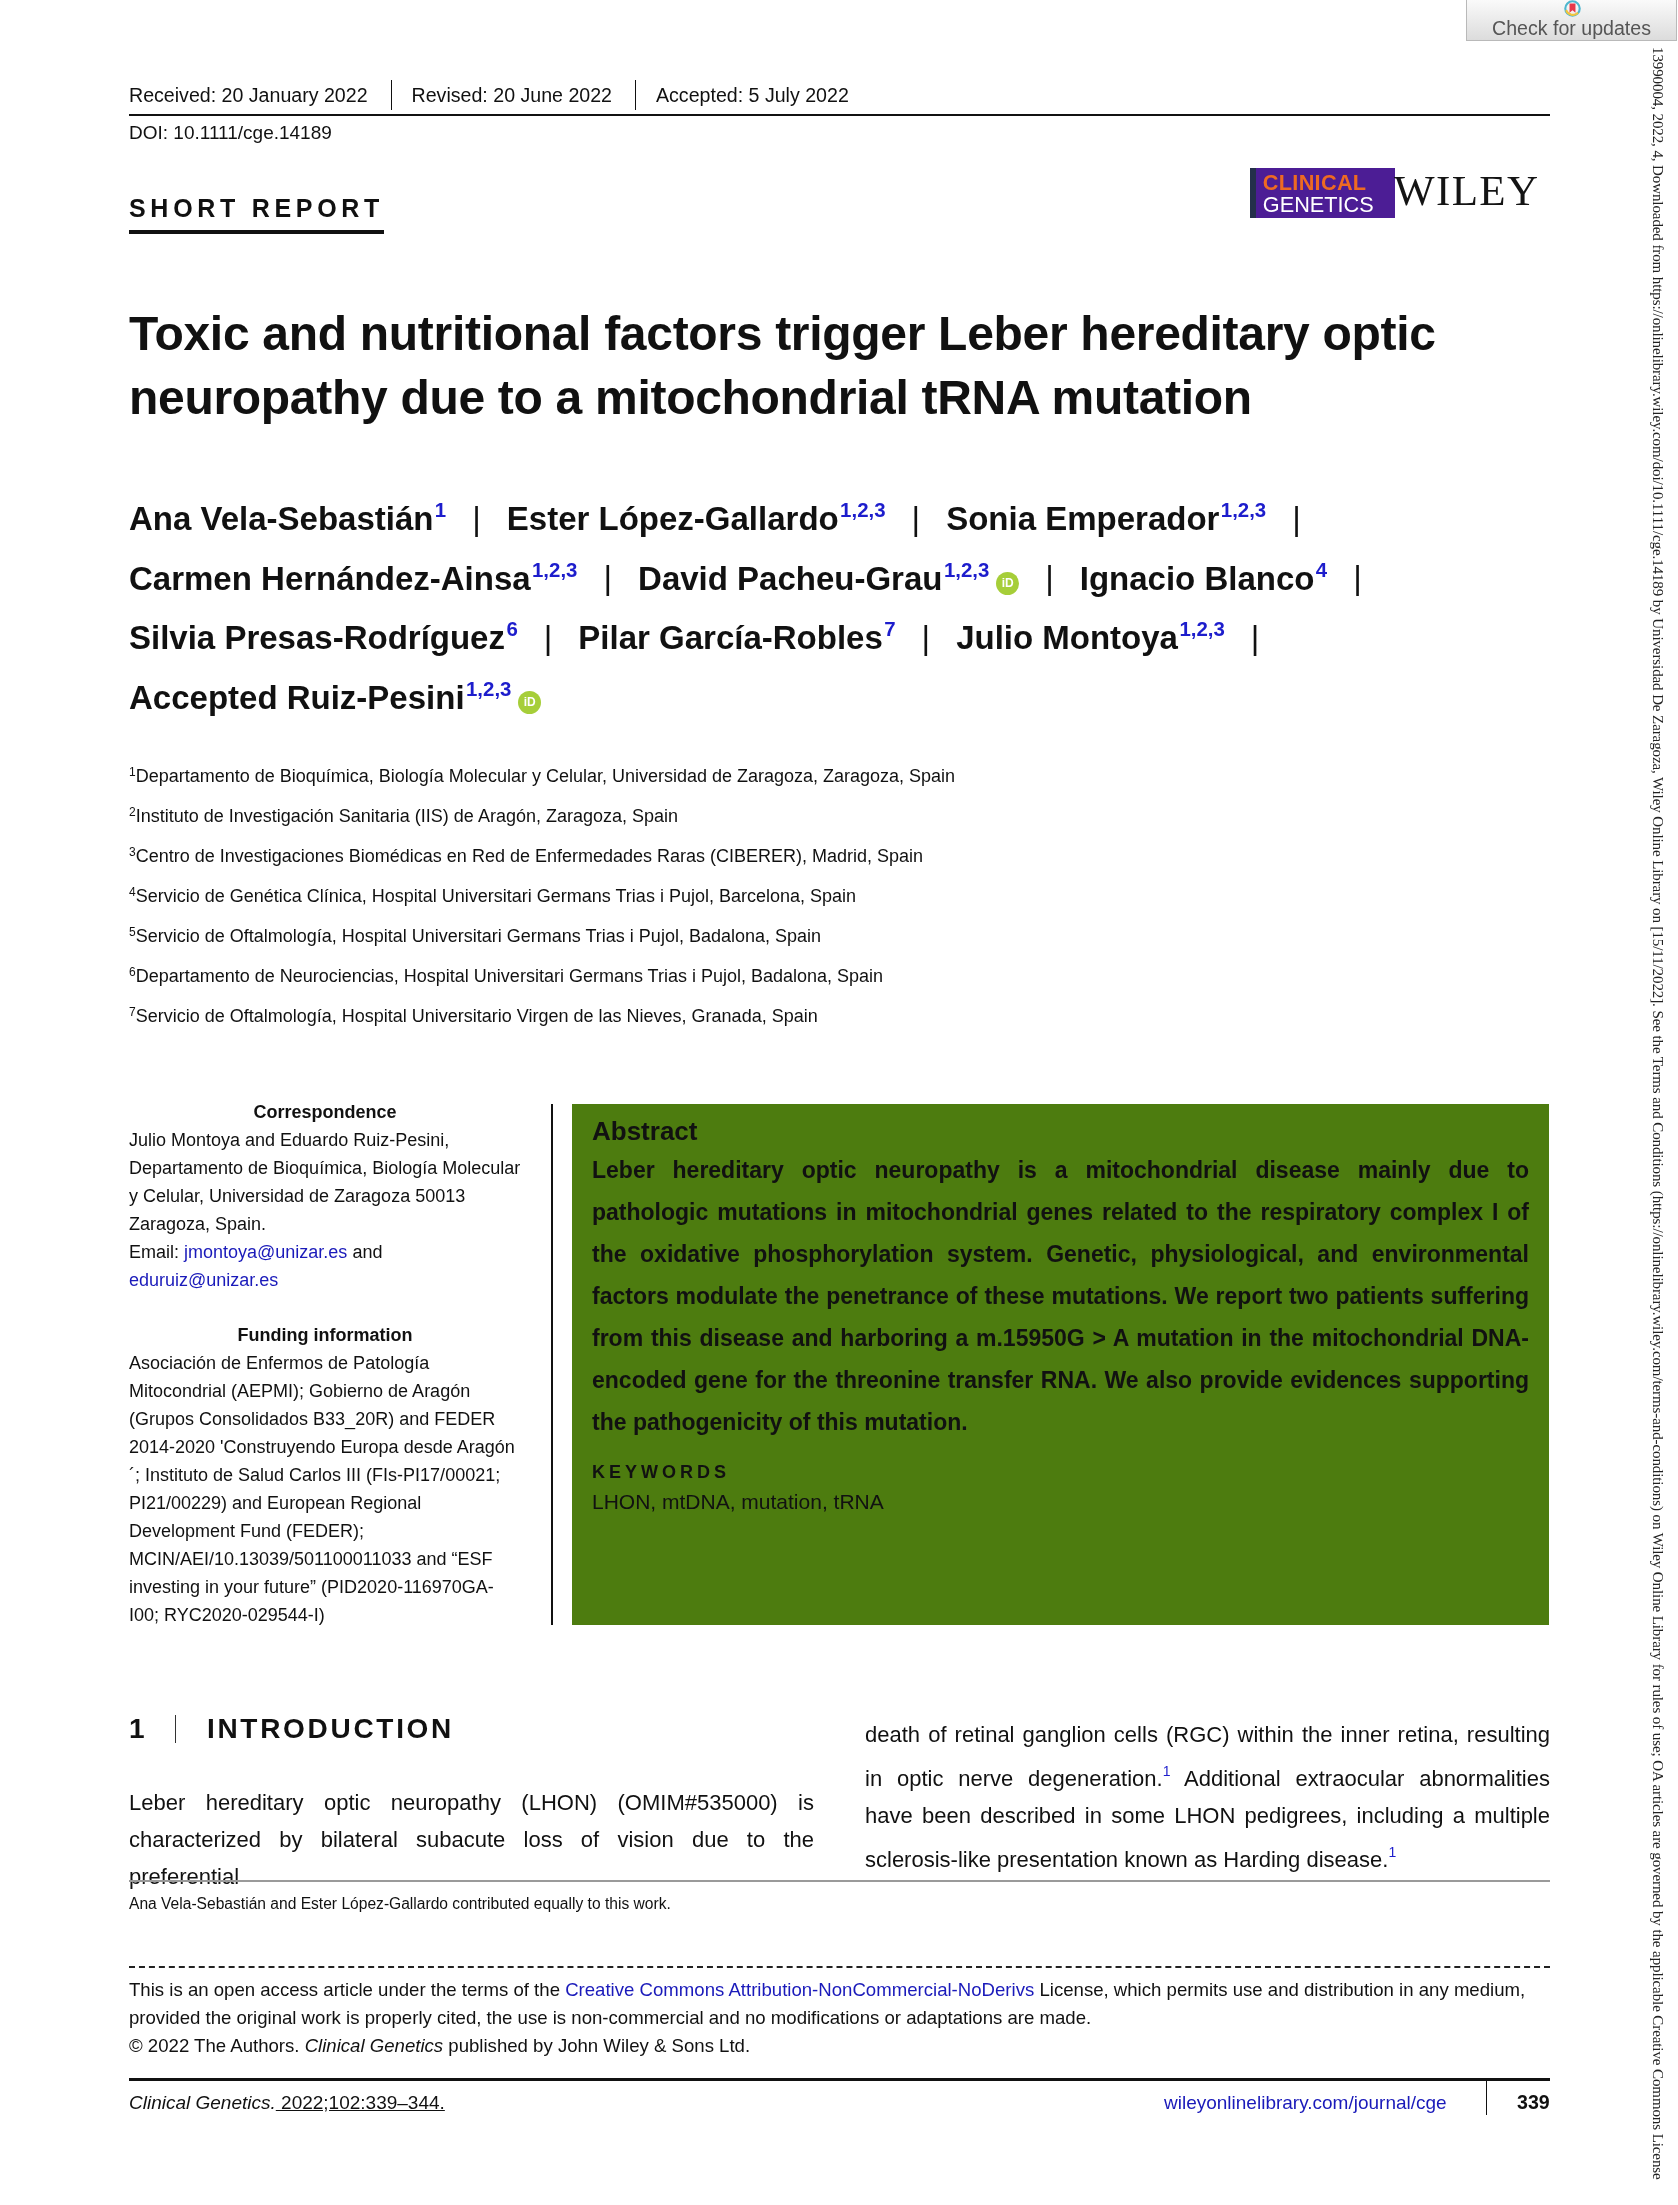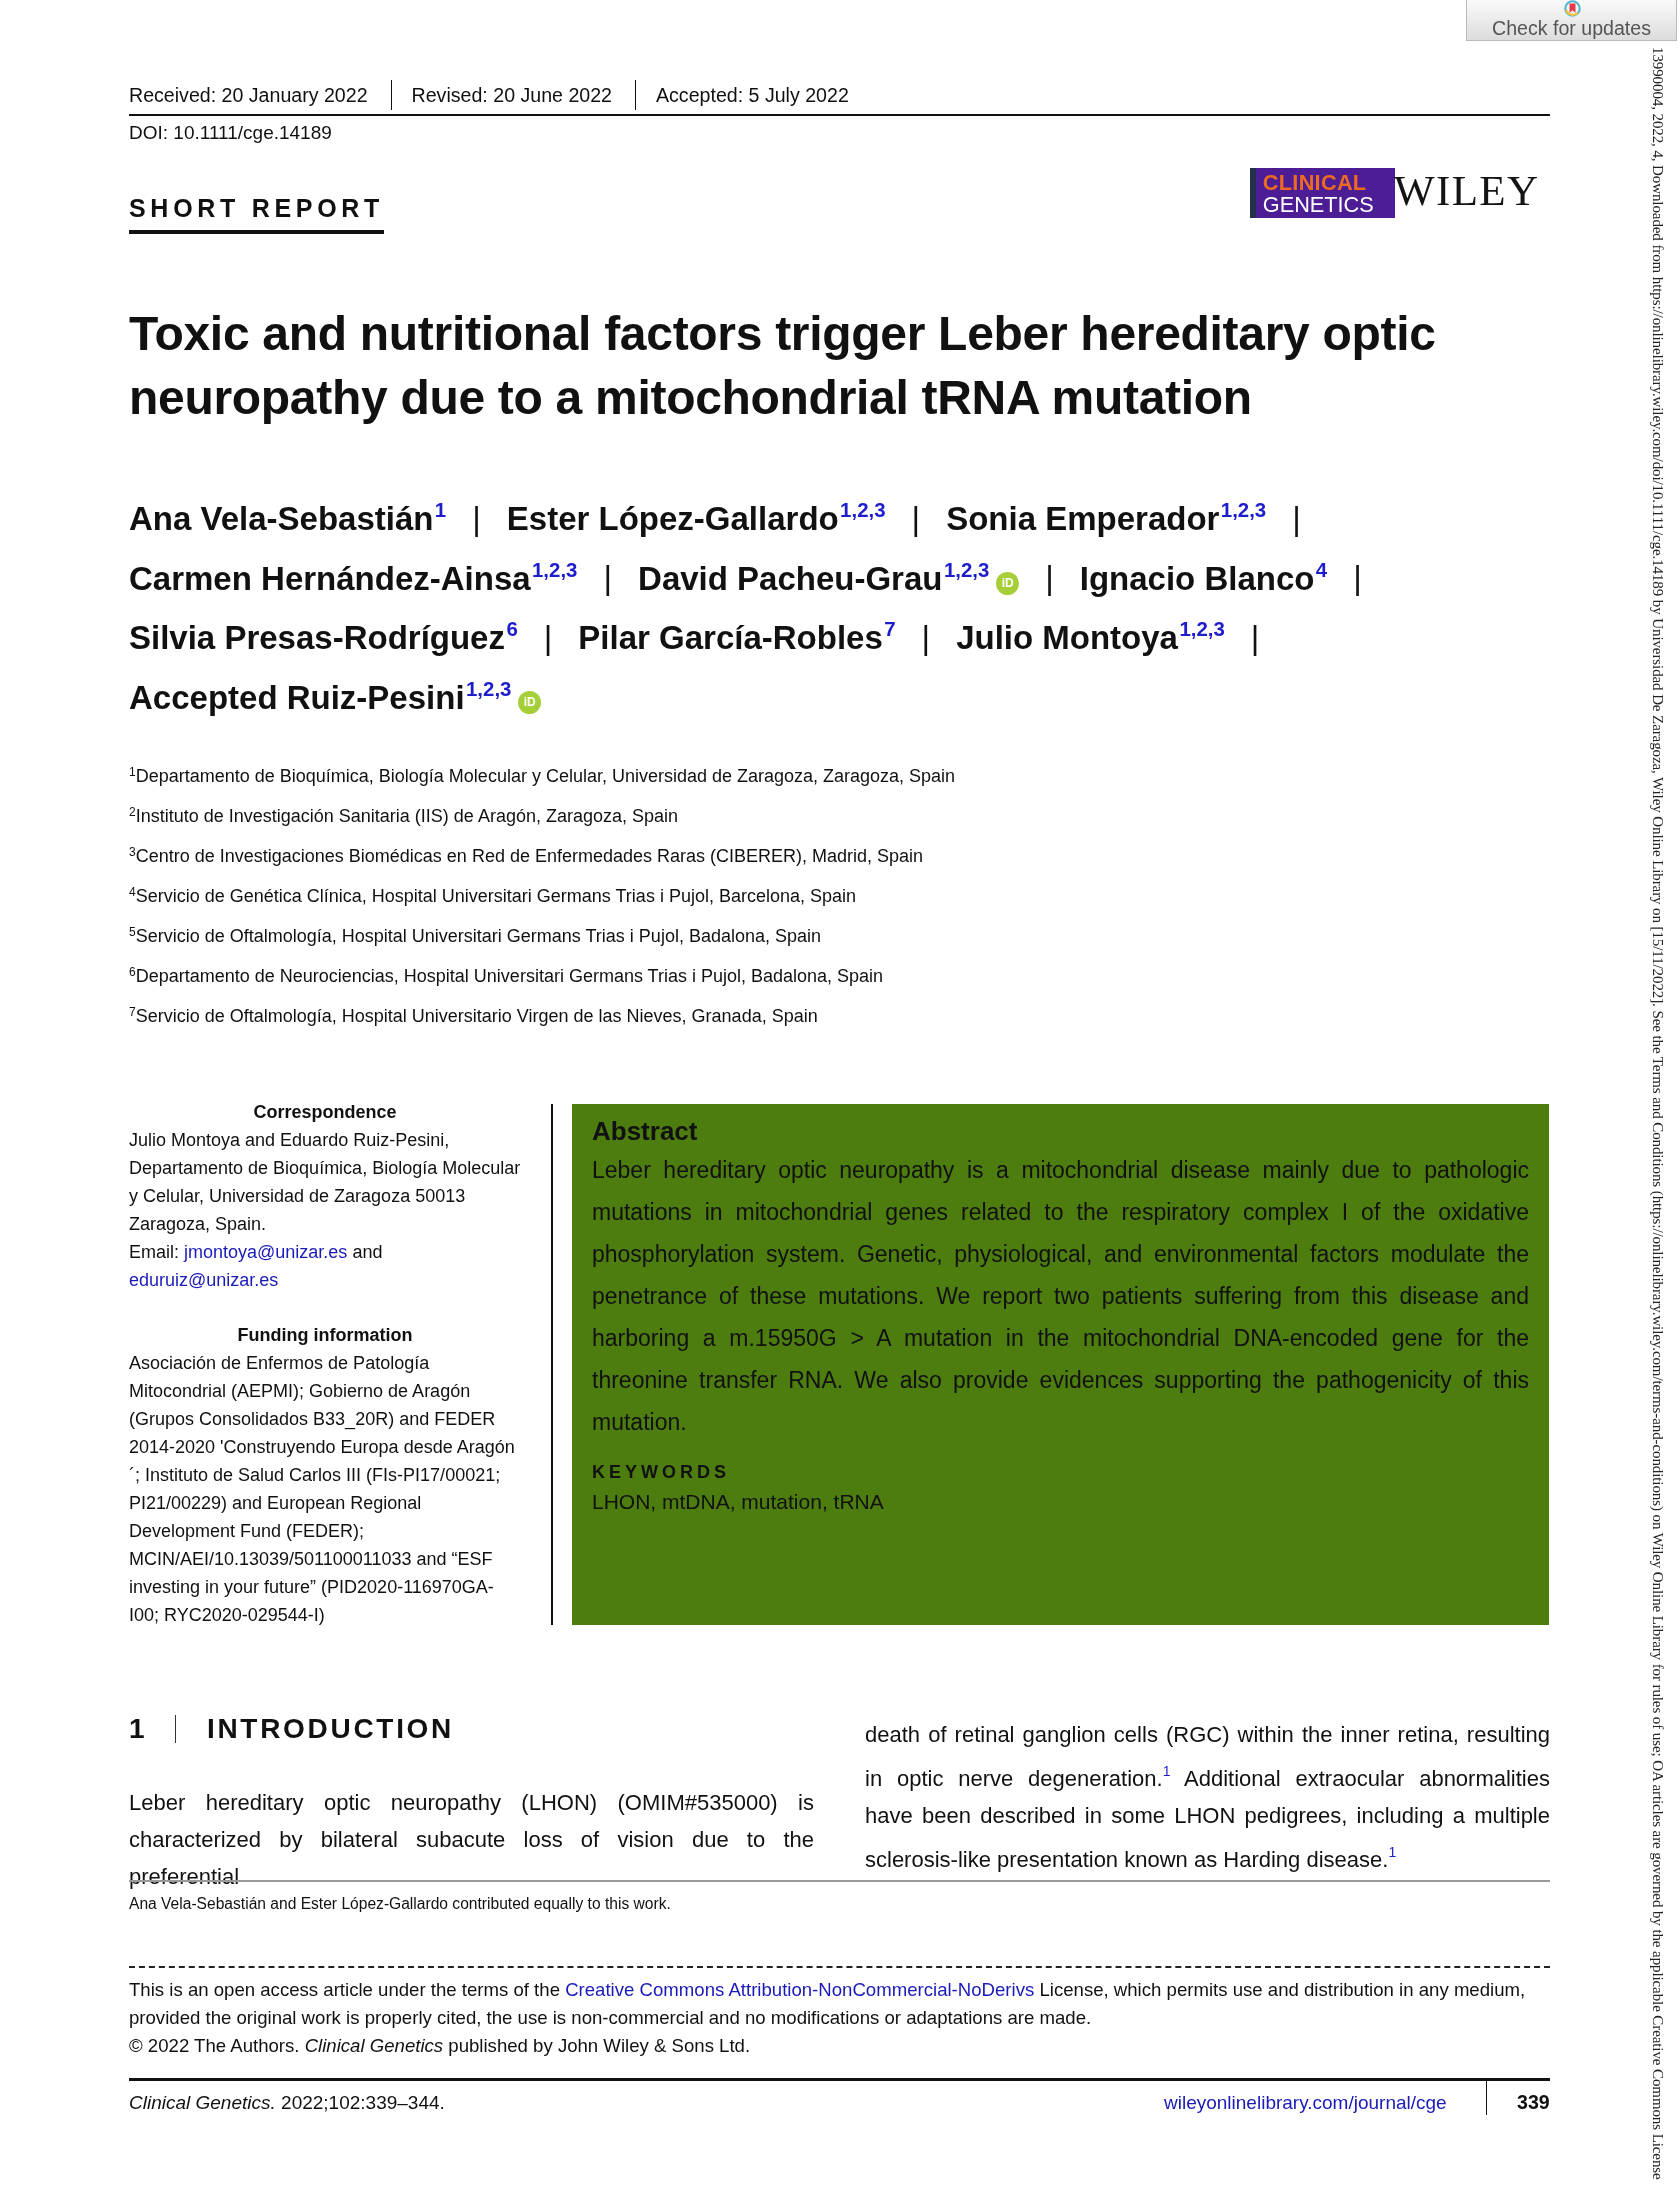--- a/index.html
+++ b/index.html
@@ -32,37 +32,37 @@
   .orcid { display:inline-block; width:23px; height:23px; border-radius:50%; background:#a6ce39; color:#fff; font-size:12px;
            text-align:center; line-height:23px; vertical-align:2.7px; margin-left:6.8px; font-weight:700; }
   .affils { left:129px; top:765px; width:1421px; }
   .affils div { font-size:18px; height:40px; }
   .affils sup { font-size:12px; vertical-align:6px; }
   .leftcol { left:129px; top:1098px; width:392px; font-size:18px; line-height:28px; }
   .leftcol .h { font-weight:700;text-align:center; }
   .vbar { left:551px; top:1104px; width:2px; height:521px; background:#111; }
   .abstract { left:572px; top:1104px; width:977px; height:521px; background:#4d7c0f; box-sizing:border-box; padding:9.5px 20px 0 20px; }
   .abstract .h { font-size:26px; font-weight:700; line-height:34px; }
-  .abstract .body { font-size:23px; line-height:42px; text-align:justify; margin-top:1.4px; }
+  .abstract .body { font-size:23px; line-height:42px; text-align:justify; margin-top:1.4px;font-weight:bold; }
   .abstract .kw-h { font-size:18px; font-weight:700; letter-spacing:4px; margin-top:19px; }
   .abstract .kw { font-size:21px; margin-top:6.8px; }
   .intro-h { left:129px; top:1713px; font-size:28px; font-weight:700; letter-spacing:2.7px; display:flex; align-items:center; }
   .intro-h .num { letter-spacing:0; }
   .intro-h .bar { width:1.4px; height:28px; background:#333; margin:0 31px 0 30px; }
   .col { font-size:22px; line-height:37px; text-align:justify; width:685px; }
   .col-left { left:129px; top:1784px; }
   .col-right { left:865px; top:1716px; }
   .col sup { color:#1d1dcc; font-size:14px; vertical-align:9.5px; }
   .rule1 { left:129px; top:1880px; width:1421px; height:2px; background:#9a9a9a; }
   .footnote { left:129px; top:1895px; font-size:15.6px; }
   .dashed { left:129px; top:1966px; width:1421px; height:0; border-top:2px dashed #222; }
   .license { left:129px; top:1976px; width:1428px; font-size:18.6px; line-height:28px; }
   .rule2 { left:129px; top:2078px; width:1421px; height:3.4px; background:#111; }
   .footer-left { left:129px; top:2092px; font-size:19px; font-style:italic; }
-  .footer-left .n { font-style:normal; }
+  .footer-left .n { font-style:normal;text-decoration:underline; }
   .footer-right { left:1164px; top:2092px; font-size:19px; }
   .footer-vbar { left:1486px; top:2081px; width:1.4px; height:34px; background:#111; }
   .footer-page { left:1517px; top:2091px; font-size:19.6px; font-weight:700; }
 </style>
 </head>
 <body>
 
 <div class="abs cfu">
   <svg class="cfu-icon" viewBox="0 0 40 40">
     <circle cx="20" cy="20" r="17" fill="none" stroke="#4fb7cf" stroke-width="5"></circle>

